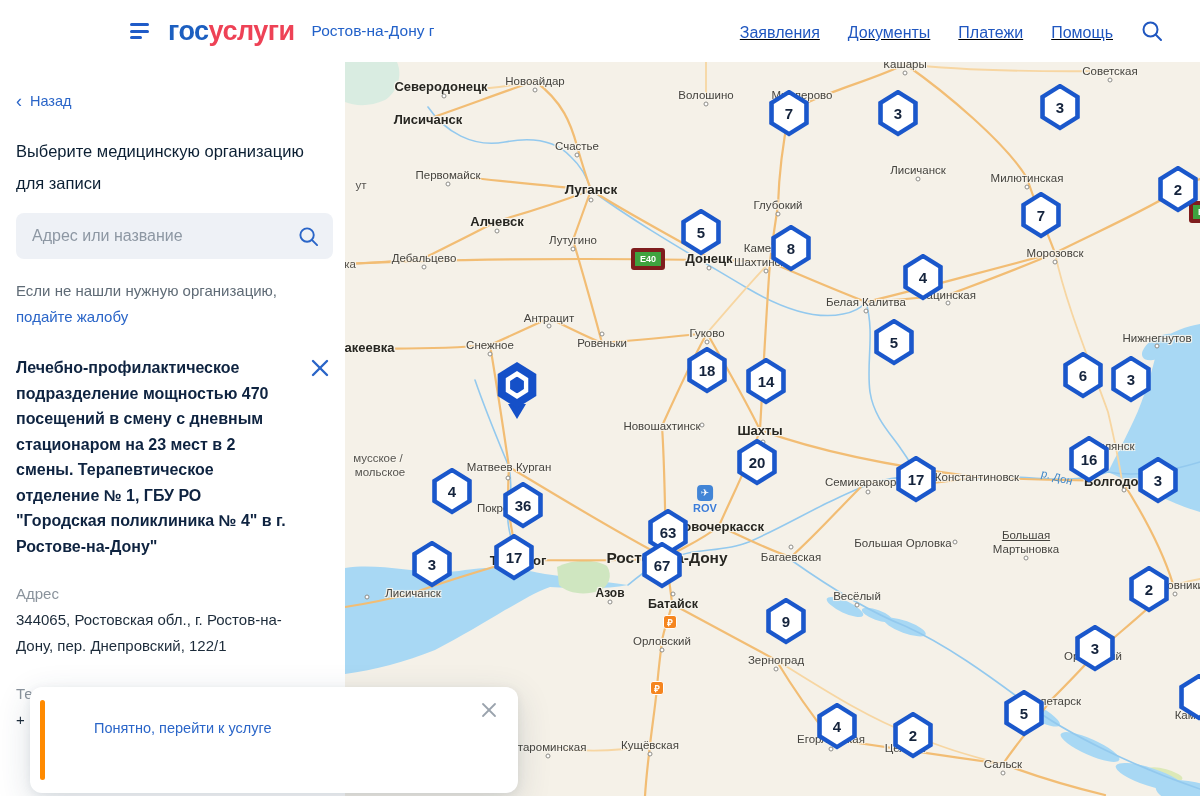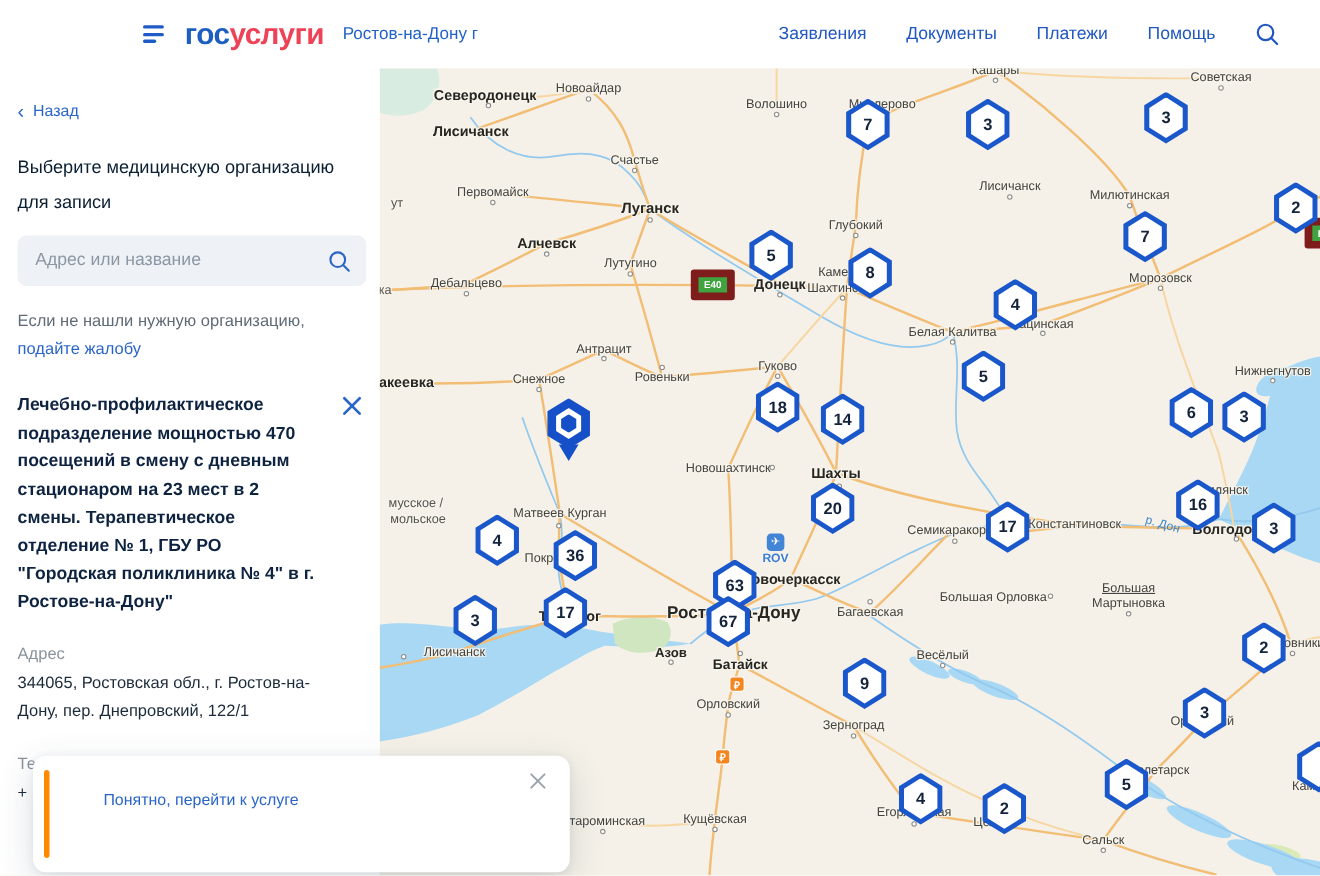--- a/index.html
+++ b/index.html
@@ -8,21 +8,21 @@
 
   
   header { position:absolute; left:0; top:0; width:1200px; height:62px; background:#fff; display:flex; align-items:center; justify-content:space-between; z-index:30; }
   .h-left { display:flex; align-items:center; padding-left:130px; }
   .menu-btn { width:19px; height:16px; display:flex; flex-direction:column; justify-content:space-between; cursor:pointer; }
   .menu-btn span { display:block; height:3px; border-radius:2px; background:#1f5bc8; }
   .menu-btn span:nth-child(1){ width:19px; } .menu-btn span:nth-child(2){ width:19px; } .menu-btn span:nth-child(3){ width:12px; }
   .logo { margin-left:19px; font-size:27px; font-weight:700; letter-spacing:-0.5px; cursor:pointer; }
   .logo .l1 { color:#1c5fc0; } .logo .l2 { color:#ee4256; }
   .region { margin-left:17px; font-size:15.5px; color:#2261c9; text-decoration:none; cursor:pointer; }
-  .h-right { display:flex; align-items:center; gap:36px; padding-right:37px; }
+  .h-right { display:flex; align-items:flex-end; gap:28px; padding-right:37px;text-decoration:underline; }
   .h-right a { font-size:16px; color:#2057c0; text-decoration:none; cursor:pointer; }
   .hsearch { width:22px; height:22px; cursor:pointer; }
 
   
   aside { position:absolute; left:0; top:62px; width:345px; height:734px; background:#fff; z-index:10; padding:0 12px 0 16px; }
   .back { display:inline-flex; align-items:center; gap:8px; margin-top:31px; color:#2a65c8; font-size:14.5px; text-decoration:none; cursor:pointer; }
   .back .chev { font-size:18px; line-height:14px; }
   h1 { margin-top:24px; font-size:16.5px; font-weight:400; color:#0b1f33; line-height:32px; max-width:310px; }
   .search-box { margin-top:14px; width:317px; height:46px; background:#eef1f6; border-radius:8px; display:flex; align-items:center; padding:0 14px 0 16px; }
   .search-box input { flex:1; border:none; outline:none; background:transparent; font-size:16px; color:#0b1f33; font-family:"Liberation Sans",sans-serif; }
@@ -40,21 +40,21 @@
   .map { position:absolute; left:345px; top:62px; width:855px; height:734px; background:#f5f1e8; overflow:hidden; cursor:grab; }
   .map-base { position:absolute; left:0; top:0; z-index:1; }
   #labels-layer, #badges-layer, #markers-layer { position:absolute; inset:0; z-index:2; pointer-events:none; }
   #markers-layer { z-index:5; }
   .lbl { position:absolute; transform:translate(-50%,-50%); white-space:nowrap; font-size:11.5px; color:#45433e;
          text-shadow:1px 1px 0 #f7f4ec,-1px -1px 0 #f7f4ec,1px -1px 0 #f7f4ec,-1px 1px 0 #f7f4ec,0 0 3px #f7f4ec; }
   .lbl.b { font-weight:700; font-size:13px; color:#272621; }
   .lbl.f { color:#56544f; }
   .lbl.w { color:#3f87c9; font-size:11px; text-shadow:none; }
   .dot { position:absolute; width:5px; height:5px; border-radius:50%; background:#fff; border:1.5px solid #8e8d88; transform:translate(-50%,-50%); }
-  .rbadge { position:absolute; transform:translate(-50%,-50%); background:#3fa33f; color:#fff; font-size:9px; font-weight:700; padding:2px 5px; border-radius:3px; border:7px solid #7f1d1d; }
+  .rbadge { position:absolute; transform:translate(-50%,-50%); background:#3fa33f; color:#fff; font-size:9px; font-weight:700; padding:2px 5px; border-radius:3px; border:4px solid #7f1d1d; }
   .tbadge { position:absolute; transform:translate(-50%,-50%); width:14px; height:14px; background:#f5851f; color:#fff; font-size:9.5px; font-weight:700; border-radius:3px; display:flex; align-items:center; justify-content:center; border:1px solid #fff; }
   .airport { position:absolute; transform:translate(-50%,0); text-align:center; z-index:3; }
   .airport .ap-ic { width:16px; height:16px; margin:0 auto; background:#4285d6; border-radius:4px; color:#fff; font-size:10px; line-height:16px; }
   .airport .ap-code { margin-top:1px; font-size:11px; font-weight:700; color:#3b7cd9; text-shadow:1px 1px 0 #f7f4ec,-1px -1px 0 #f7f4ec; }
   .marker { position:absolute; width:43px; height:47px; pointer-events:auto; cursor:pointer; }
   .marker .hx { position:absolute; inset:0; background:#1a57cb; clip-path:polygon(50% 0%,96% 26%,96% 74%,50% 100%,4% 74%,4% 26%); }
   .marker .hx::after { content:""; position:absolute; inset:5px; background:#fff; clip-path:polygon(50% 0%,96% 26%,96% 74%,50% 100%,4% 74%,4% 26%); }
   .marker .num { position:absolute; inset:0; display:flex; align-items:center; justify-content:center; font-size:15px; font-weight:600; color:#14233c; }
   .pin { position:absolute; width:46px; height:58px; z-index:6; }
   .pin .pt { position:absolute; left:50%; bottom:1px; transform:translateX(-50%); width:0; height:0; border-left:9px solid transparent; border-right:9px solid transparent; border-top:15px solid #1550c8; }

